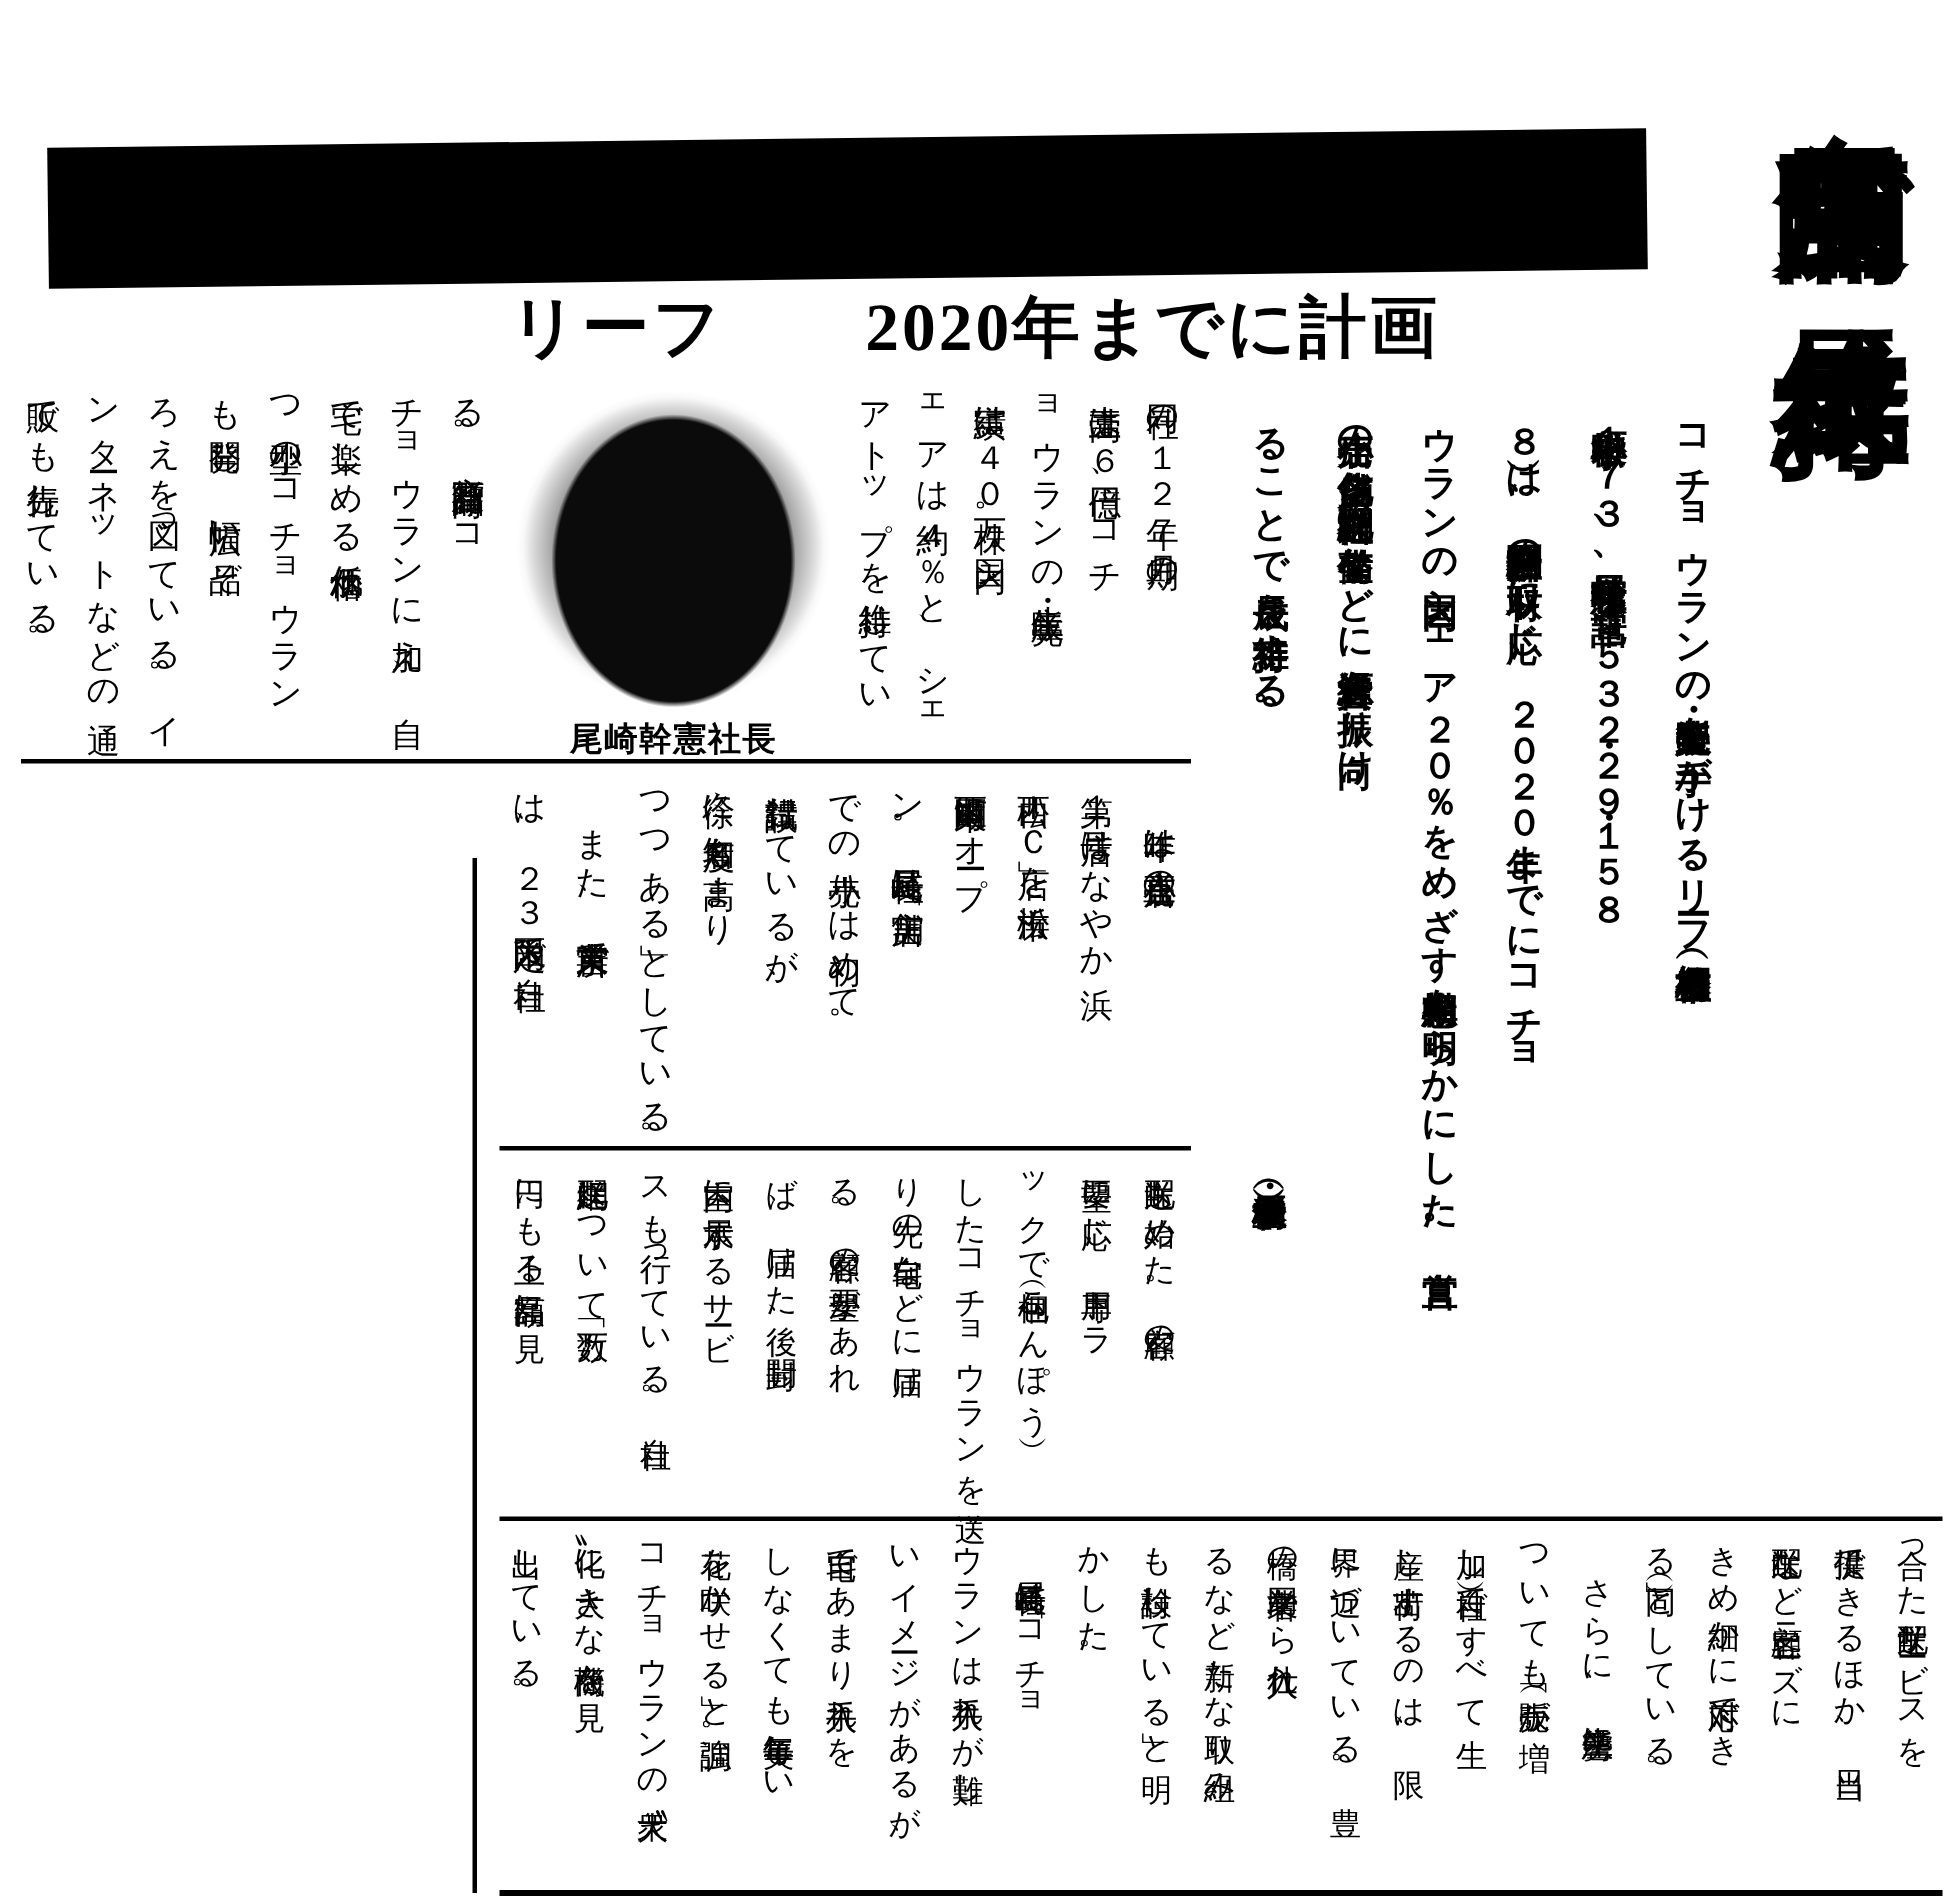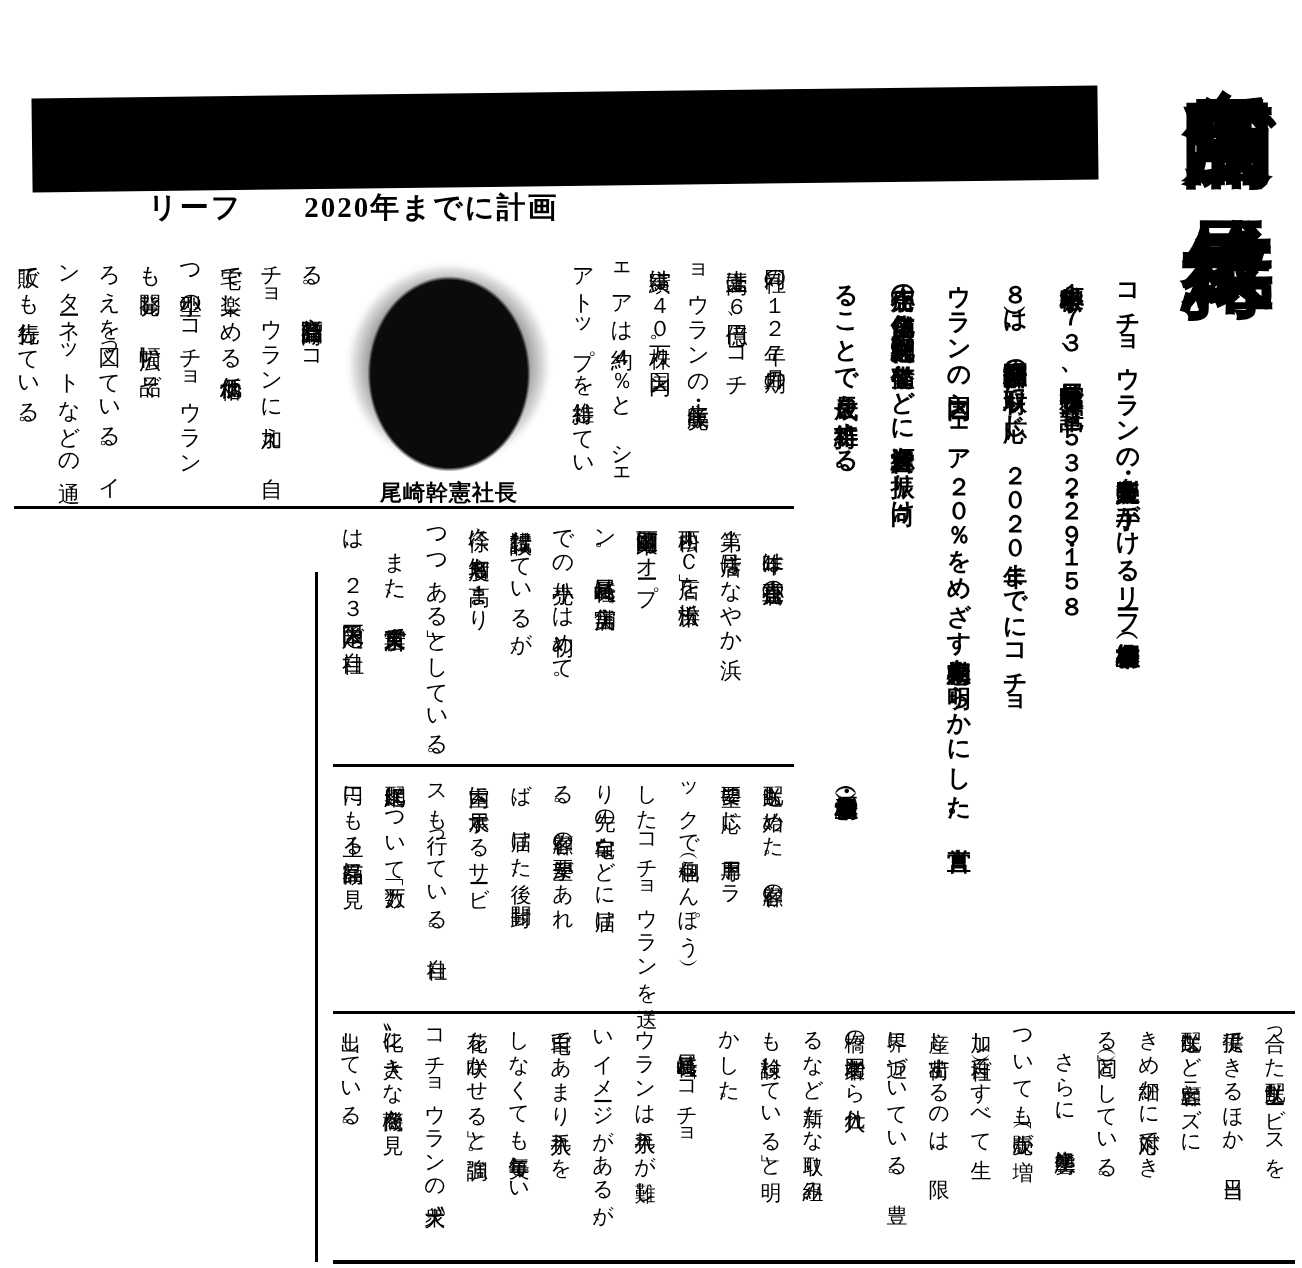--- a/index.html
+++ b/index.html
@@ -19,24 +19,24 @@
   .main-headline{
     position:absolute;left:50px;top:40px;width:1060px;
     font-family:"Liberation Sans", sans-serif;
     font-size:93px;font-weight:900;letter-spacing:-3px;
     white-space:nowrap;line-height:1.25;
     color:#fff;
     -webkit-text-stroke:5px #000;
     paint-order:stroke fill;
   }
   .sub-headline{
-    position:absolute;left:148px;top:188px;width:800px;
-    text-align:left;
+    position:absolute;left:160px;top:188px;width:800px;
+    text-align:right;
     font-family:"Liberation Serif", serif;
-    font-size:29px;font-weight:800;letter-spacing:2px;
+    font-size:45px;font-weight:800;letter-spacing:2px;
     white-space:nowrap;
   }
   
   .side-headline{
     position:absolute;left:1154px;top:14px;width:148px;height:984px;
     writing-mode:vertical-rl;text-orientation:mixed;
     font-family:"Liberation Serif", serif;
     font-size:92px;font-weight:900;letter-spacing:4px;
     line-height:148px;
   }

